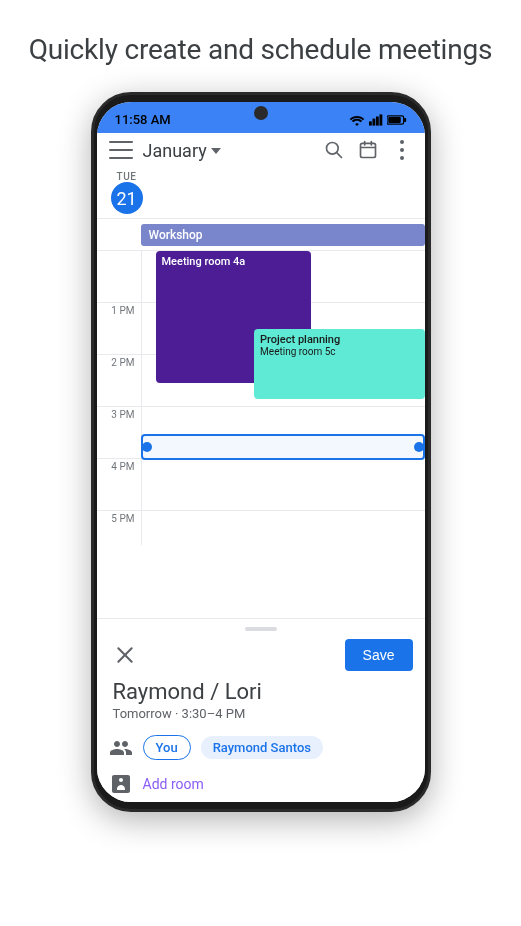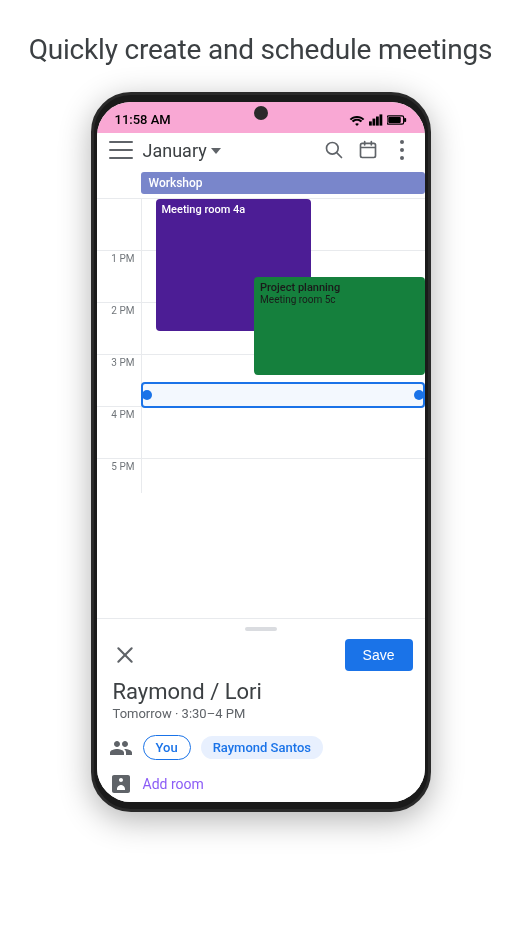--- a/index.html
+++ b/index.html
@@ -75,21 +75,21 @@
       display: flex;
       flex-direction: column;
     }
 
     
     .status-bar {
       display: flex;
       justify-content: space-between;
       align-items: center;
       padding: 10px 18px 6px;
-      background: #f9a8d4;
+      background: #3b82f6;
       flex-shrink: 0;
     }
 
     .status-time {
       font-size: 13px;
       font-weight: 500;
       color: #000;
     }
 
     .status-icons {
@@ -277,25 +277,25 @@
 
     .event-meeting-room {
       background: #4c1d95;
       left: 15px;
       right: 40%;
       top: 0;
       height: 132px;
     }
 
     .event-project-planning {
-      background: #15803d;
+      background: #5eead4;
       left: 40%;
       right: 0;
       top: 78px;
-      height: 98px;
+      height: 70px;
     }
 
     .event-new {
       position: absolute;
       left: 0;
       right: 0;
       top: 183px;
       height: 26px;
       border: 2px solid #1a73e8;
       border-radius: 4px;
@@ -508,20 +508,26 @@
               <circle cx="2" cy="2" r="2" fill="#5f6368"></circle>
               <circle cx="2" cy="10" r="2" fill="#5f6368"></circle>
               <circle cx="2" cy="18" r="2" fill="#5f6368"></circle>
             </svg>
           </div>
         </div>
       </div>
 
       <div class="calendar-content">
 
+        <div class="day-header">
+          <div style="width:44px; display:flex; flex-direction:column; align-items:center;">
+            <span class="day-label">TUE</span>
+            <div class="day-number">21</div>
+          </div>
+        </div>
 
         <div class="all-day-section">
           <div class="time-gutter-label"></div>
           <div class="all-day-event">Workshop</div>
         </div>
 
         <div class="time-grid" style="position:relative; height:294px;">
 
           <div class="time-row">
             <span class="time-label"></span>

